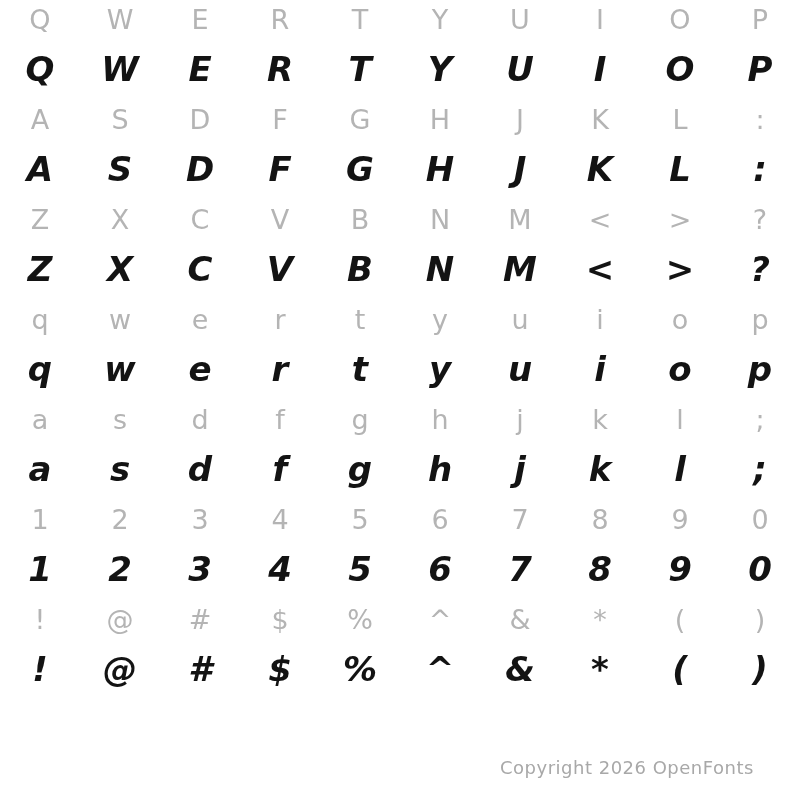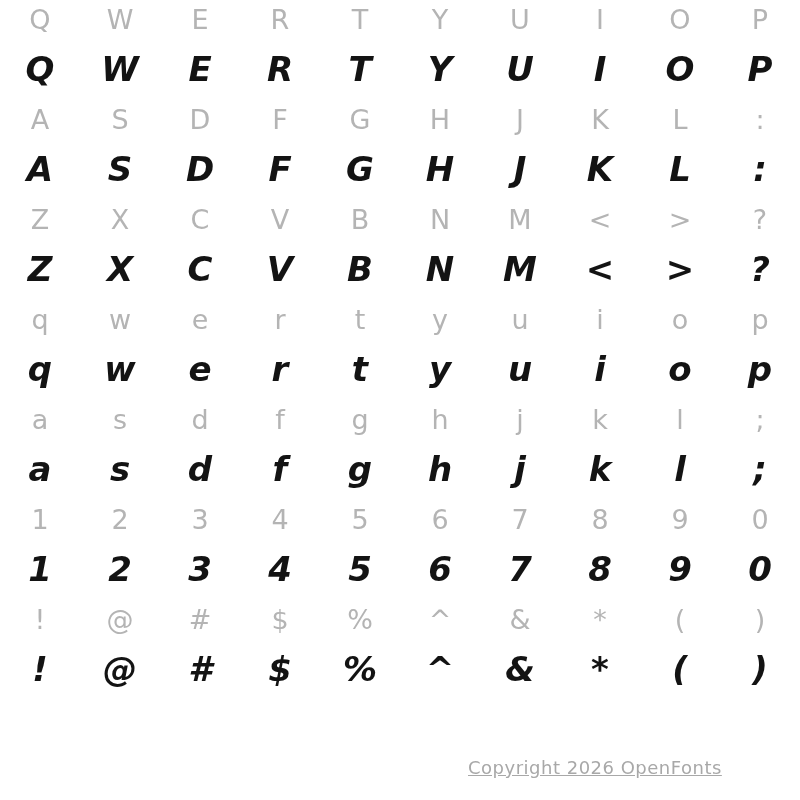--- a/index.html
+++ b/index.html
@@ -39,27 +39,26 @@
     font-style: italic;
   }
   .glyph-cell {
     width: 80px;
     text-align: center;
     line-height: 1;
     display: inline-block;
   }
   .copyright {
     position: absolute;
-    left: 468px;
+    left: 500px;
     top: 757px;
     font-size: 18px;
     font-weight: 400;
     letter-spacing: 0.5px;
     white-space: nowrap;
-    text-decoration: underline;
   }
 </style>
 </head>
 <body>
 
 <div class="page">
   <div id="glyph-grid">
       <div class="glyph-row row-muted" style="color: rgb(180, 180, 180);">
         <span class="glyph-cell">Q</span>
         <span class="glyph-cell">W</span>

